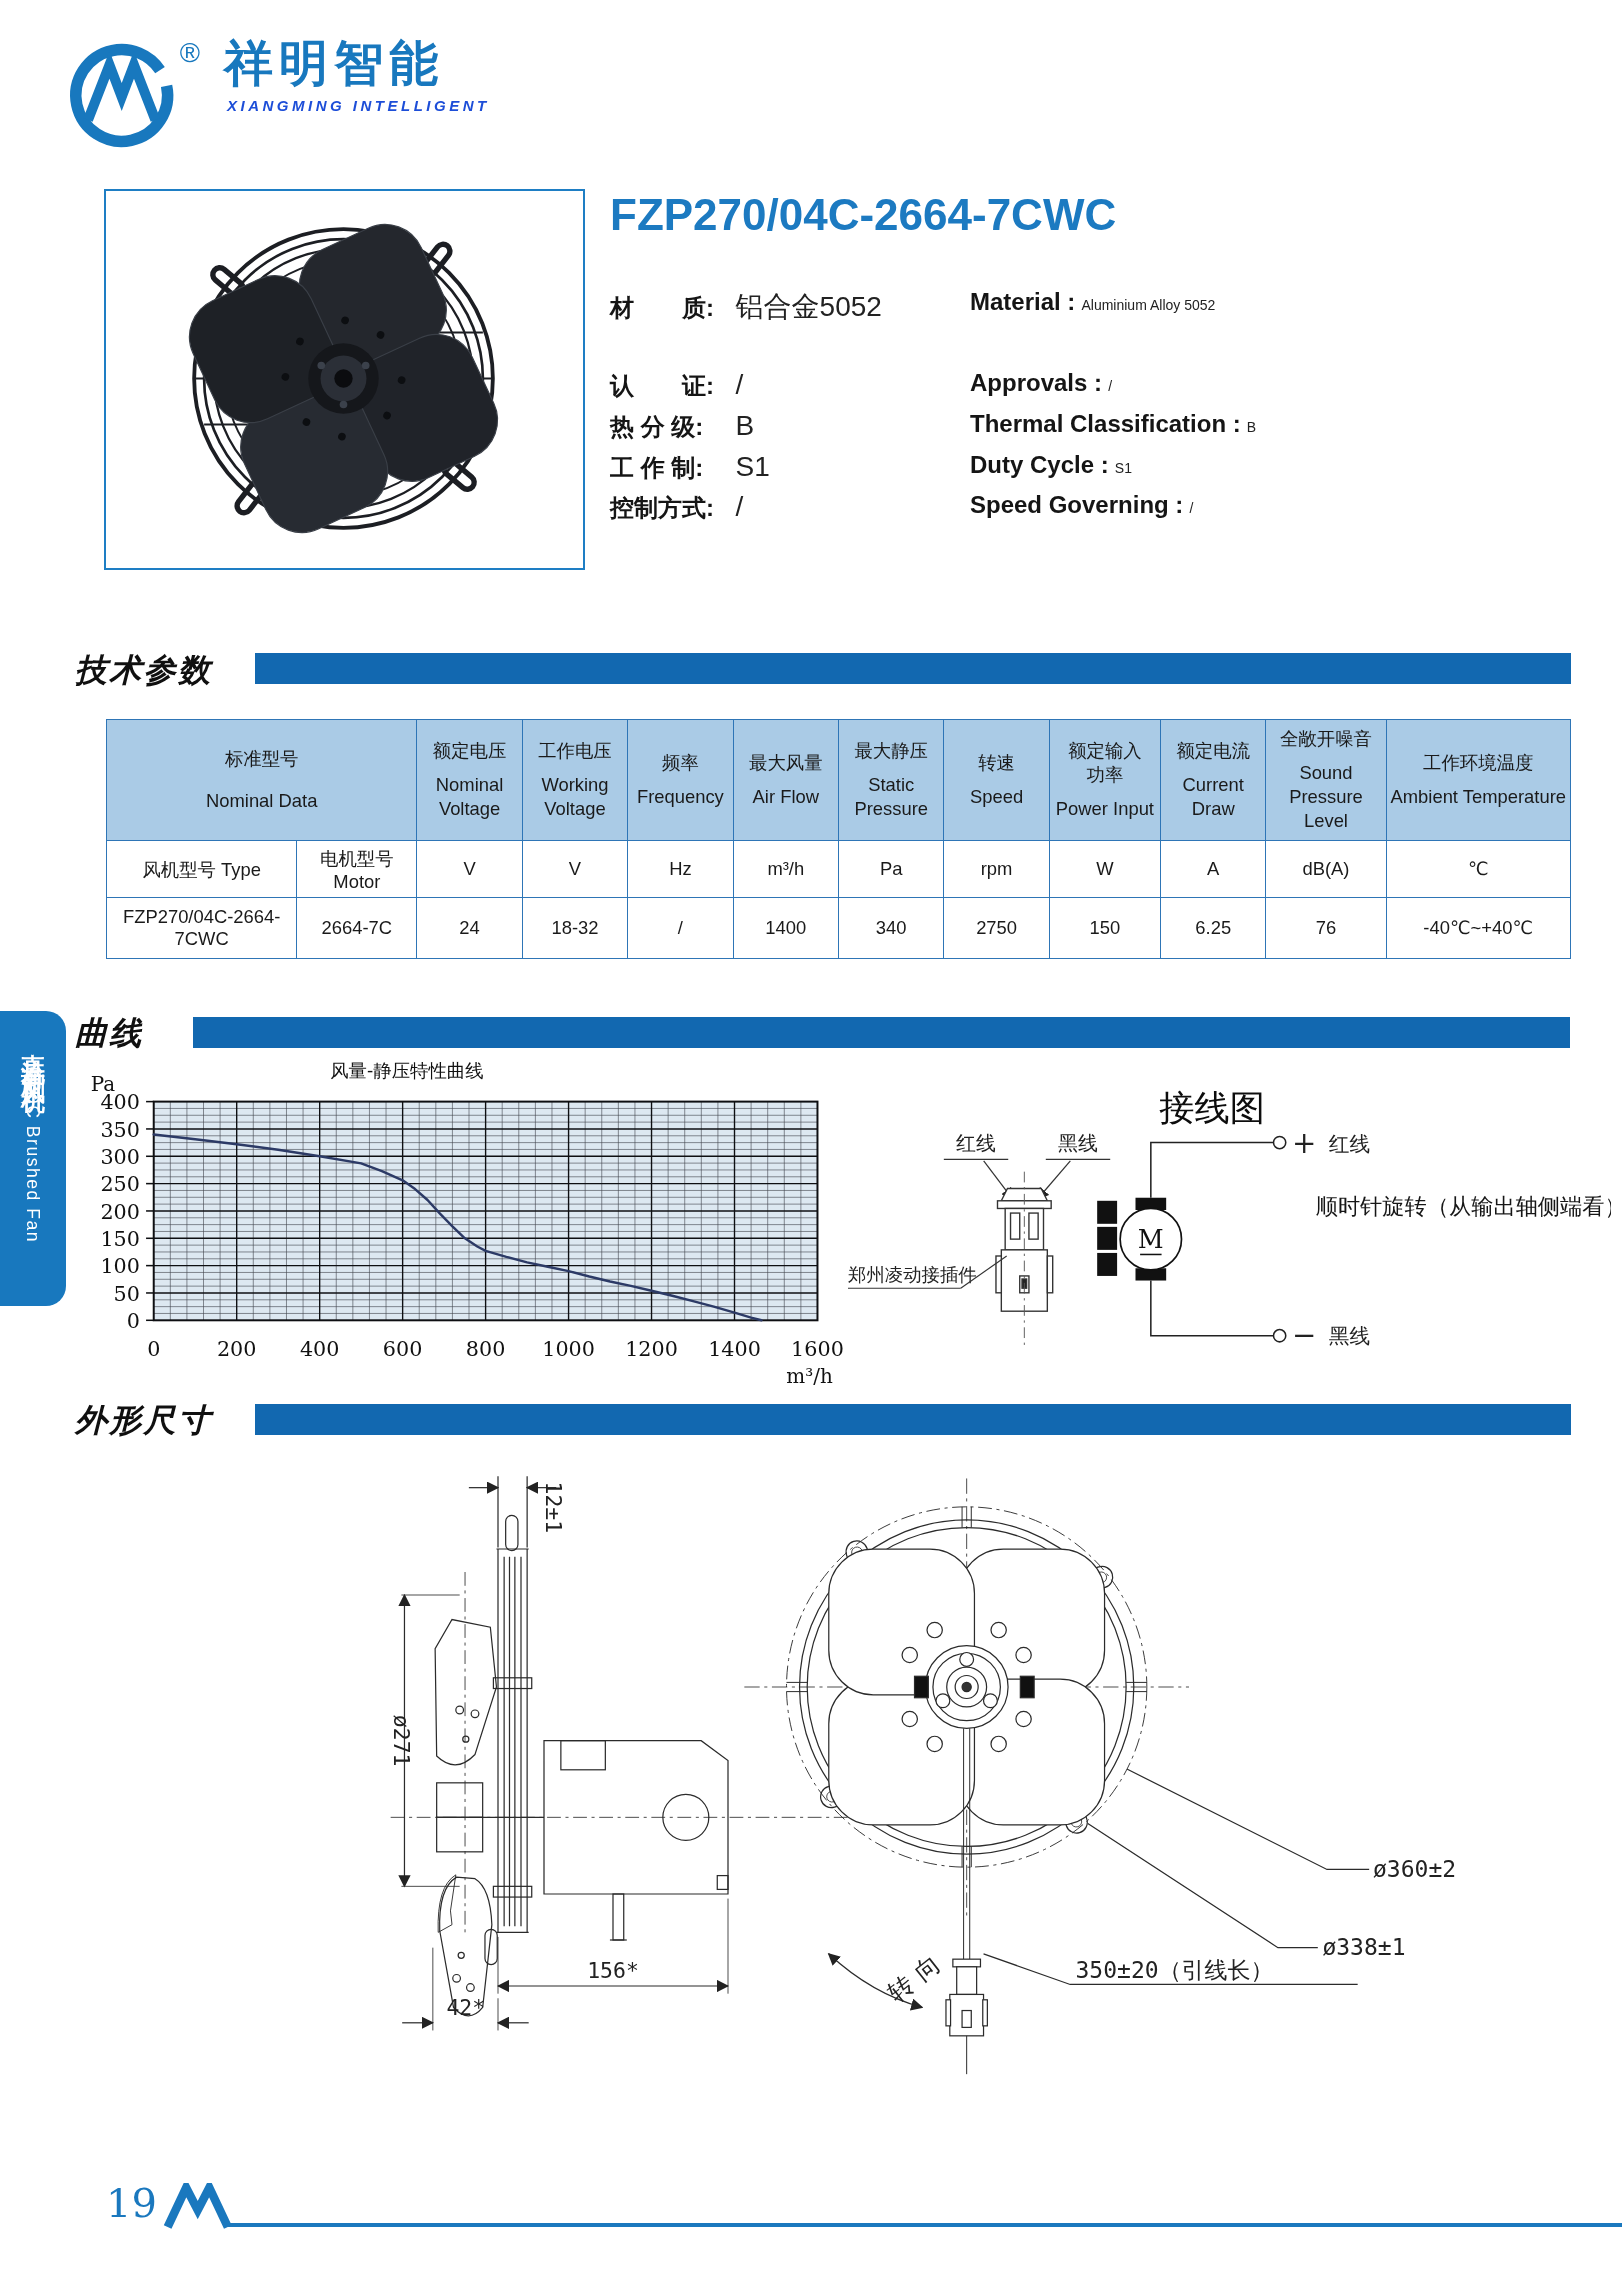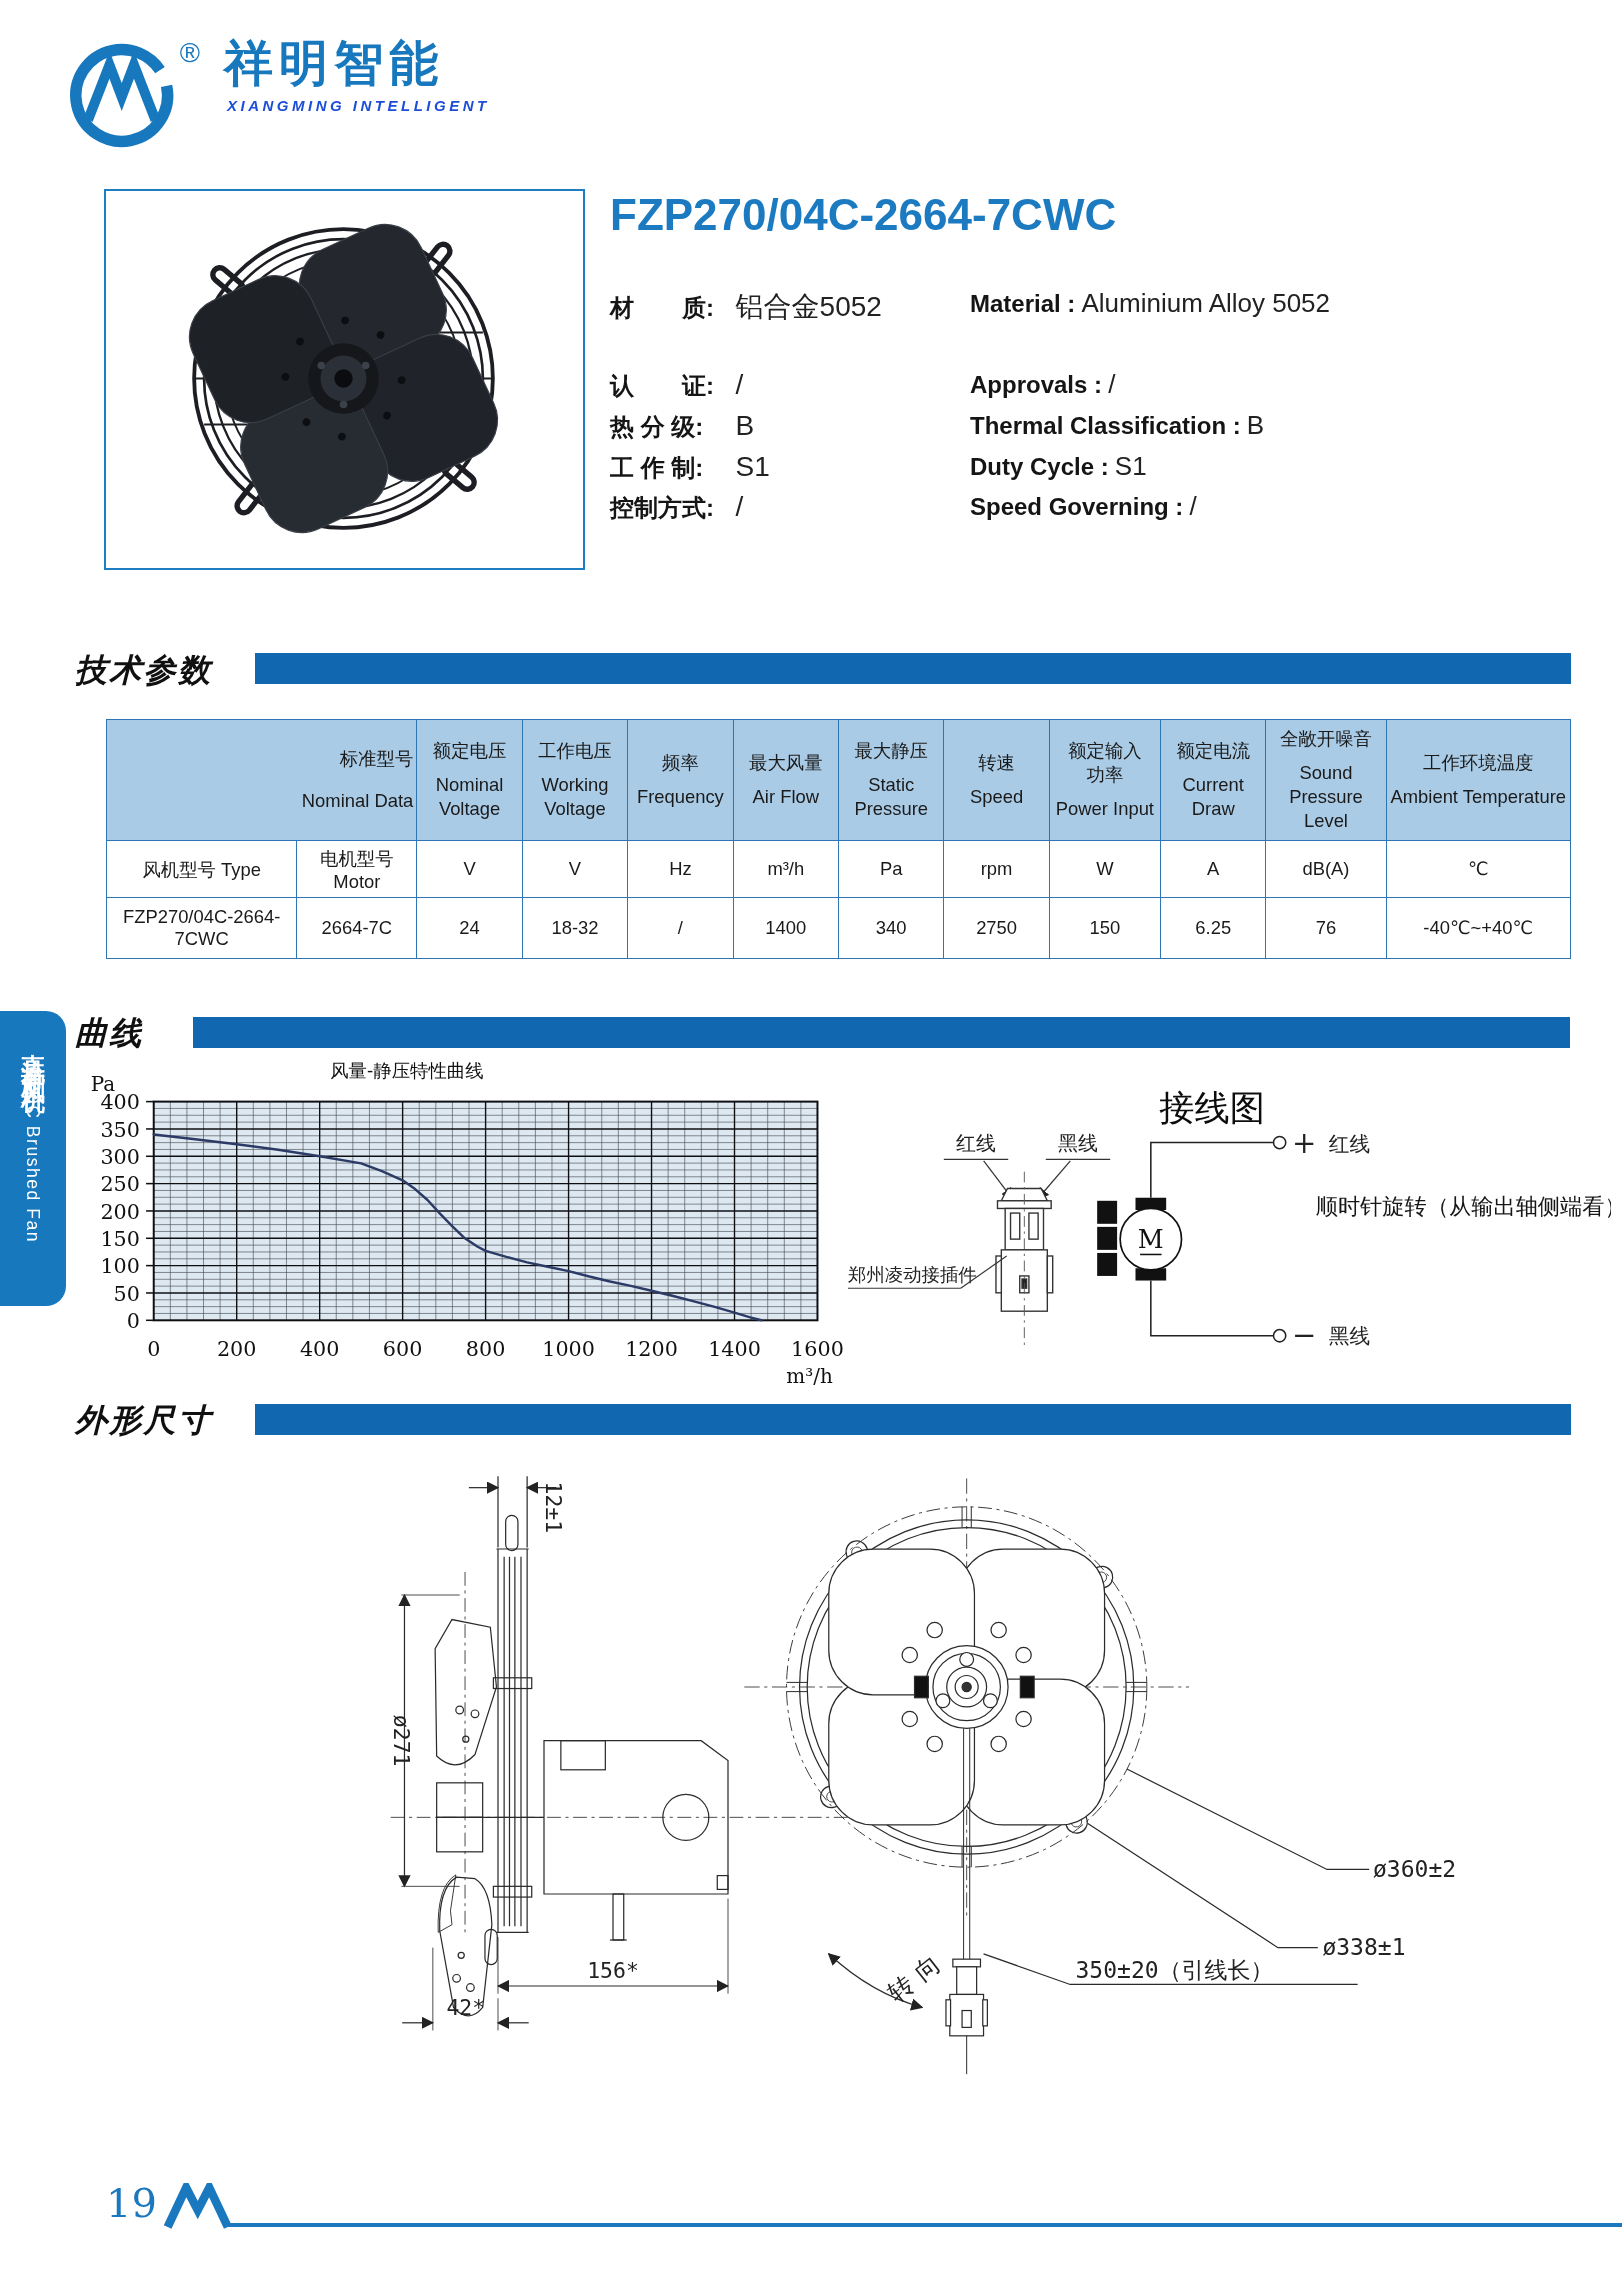--- a/index.html
+++ b/index.html
@@ -10,32 +10,32 @@
   .brand-cn{font-size:49px;font-weight:900;color:#1878be;letter-spacing:6.1px;}
   .brand-en{font-size:15px;font-weight:700;color:#1d4ed8;letter-spacing:3.5px;font-style:italic;}
   
   .photo-box{border:2.3px solid #1e7ec4;background:#fff;}
   .model-title{font-size:44px;font-weight:800;color:#1c7ac1;}
   .spec-row{position:absolute;left:0;width:982px;height:41px;}
   .spec-cl{display:inline-block;width:121px;font-weight:900;font-size:24px;color:#151515;}
   .spec-cv{font-size:28px;color:#222;margin-left:4.6px;}
   .spec-en{position:absolute;left:360px;top:0;}
   .spec-el{font-weight:900;font-size:24px;color:#151515;}
-  .spec-ev{font-size:26px;color:#222;margin-left:6.1px;}
+  .spec-ev{font-size:14px;color:#222;margin-left:6.1px;}
   
   .sec-h{font-size:32px;font-weight:900;color:#101010;letter-spacing:2.3px;font-style:italic;}
   .bar{background:#1268b0;height:31px;}
   
   table.tp{border-collapse:collapse;table-layout:fixed;width:1465px;font-size:18.4px;}
   table.tp th,table.tp td{border:1.2px solid #2e75b6;text-align:center;vertical-align:middle;padding:1.5px 3.1px;font-weight:400;}
   table.tp th{background:#aacbe6;}
   .hcell{display:flex;flex-direction:column;justify-content:center;gap:9.2px;height:100%;}
   .hcell .cn{white-space:pre-line;line-height:1.35;}
   .hcell .en{line-height:1.3;}
-  .grp{gap:17px;align-items:flex-end;}
+  .grp{gap:17px;}
   tr.hrow{height:121px;} tr.urow{height:57px;background:#fff;} tr.drow{height:61px;background:#fff;}
   
   svg text{font-family:"DejaVu Serif","Liberation Serif",serif;}
   .dimtxt{font-family:"DejaVu Sans Mono","Liberation Mono",monospace !important;}
   
   .side-tab{left:0;top:1011px;width:66px;height:295px;background:#1878be;border-radius:0 20px 20px 0;}
   .side-txt{writing-mode:vertical-rl;margin:23px auto 0;color:#fff;}
   .side-cn{font-size:24px;font-weight:700;letter-spacing:7px;text-orientation:upright;}
   .side-en{font-size:17.6px;letter-spacing:1.5px;margin-inline-start:15.3px;}
   

